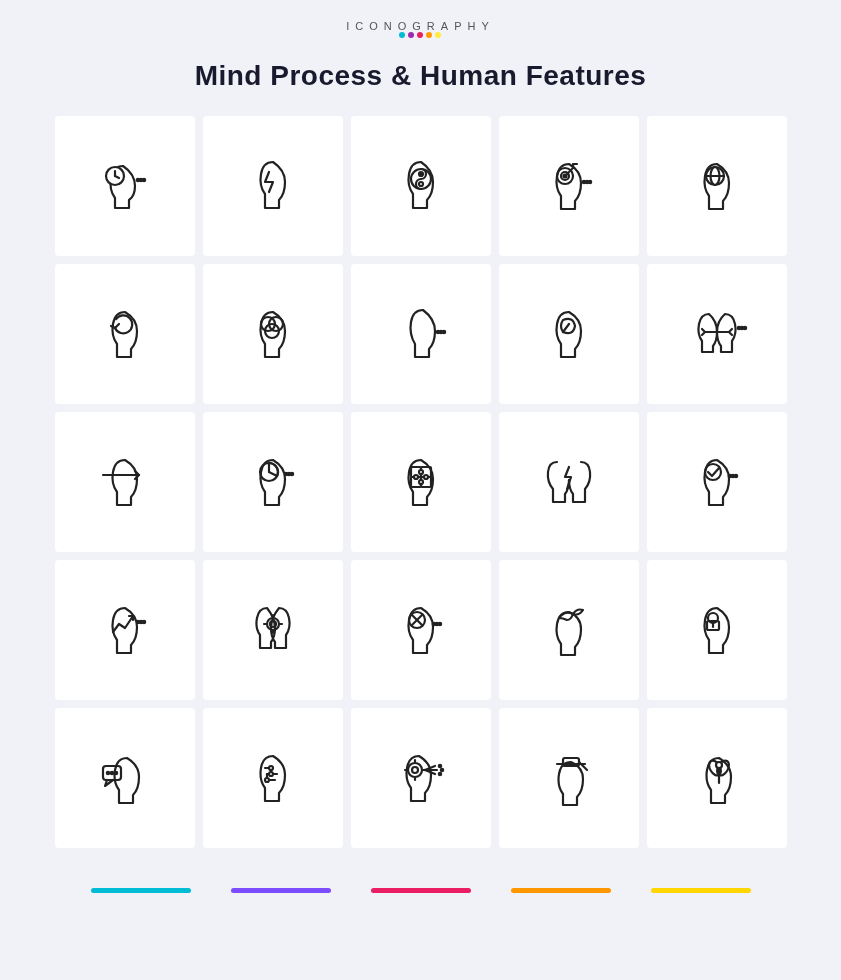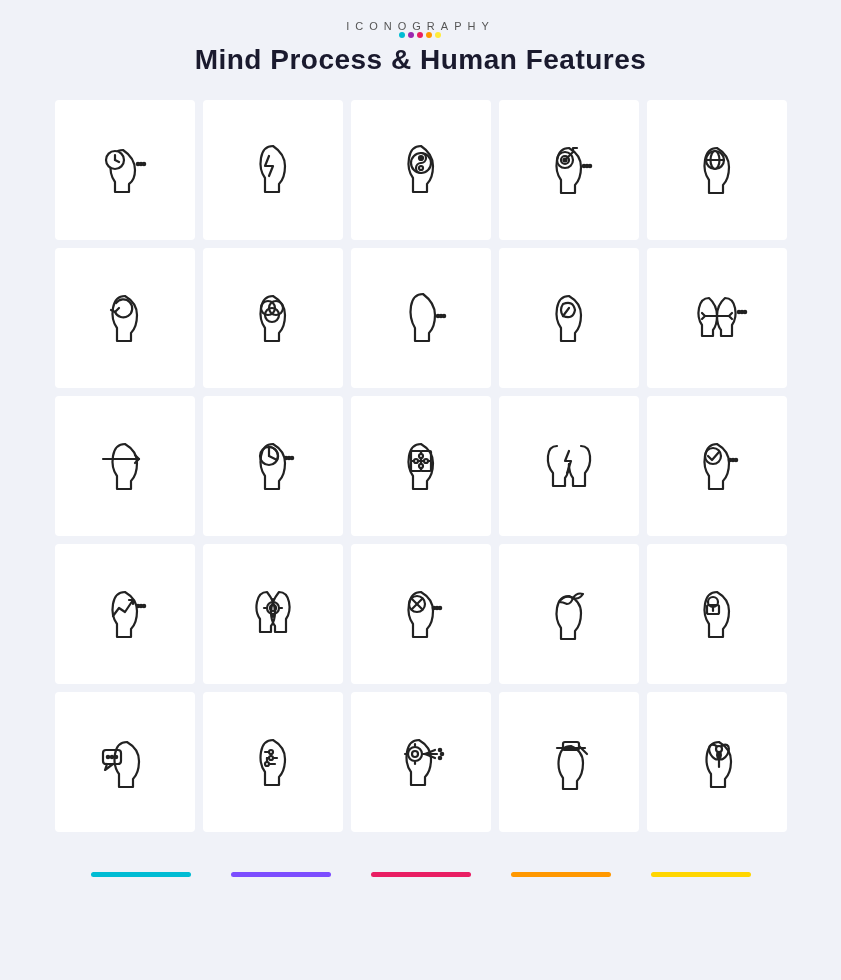--- a/index.html
+++ b/index.html
@@ -34,20 +34,21 @@
       width: 6px;
       height: 6px;
       border-radius: 50%;
     }
     .main-title {
       font-size: 28px;
       font-weight: 700;
       color: #1a1a2e;
       text-align: center;
       letter-spacing: 0.5px;
+      margin-top: 16px;
     }
     .icon-grid {
       display: grid;
       grid-template-columns: repeat(5, 140px);
       grid-template-rows: repeat(5, 140px);
       gap: 8px;
       margin-bottom: 30px;
     }
     .icon-cell {
       background: #fff;

